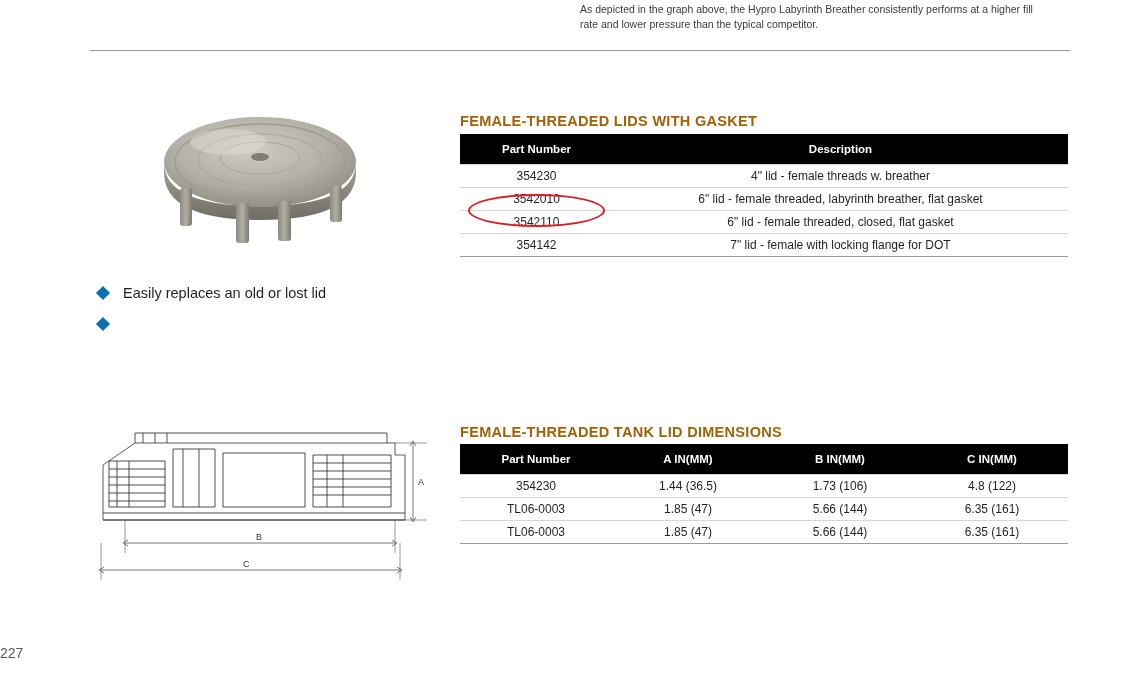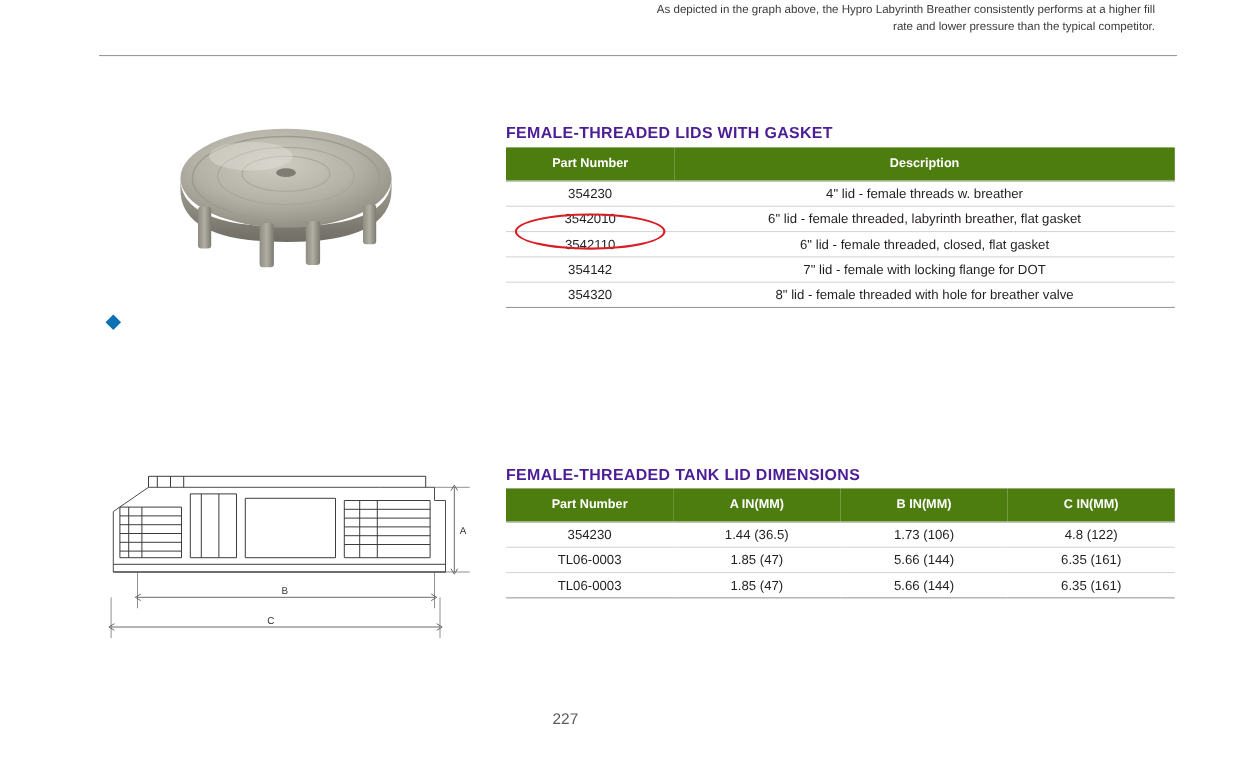--- a/index.html
+++ b/index.html
@@ -24,21 +24,20 @@
 
   
   .top-note {
     position: absolute;
     left: 580px;
     top: 2px;
     width: 470px;
     font-size: 10.5px;
     line-height: 15px;
     color: #3b3b3b;
-    text-align: right;
   }
   .top-rule {
     position: absolute;
     left: 90px;
     top: 50px;
     width: 980px;
     height: 1px;
     background: #9a9a9a;
   }
 
@@ -85,36 +84,36 @@
     width: 345px;
     height: 165px;
   }
 
   
   .sec-title {
     position: absolute;
     font-size: 14.5px;
     font-weight: bold;
     letter-spacing: 0.3px;
-    color: #4c1d95;
+    color: #a16207;
   }
   #lids-title { left: 460px; top: 113px; }
   #dims-title { left: 460px; top: 424px; }
 
   table.parts {
     position: absolute;
     border-collapse: collapse;
     width: 608px;
     font-size: 12px;
   }
   #lids-table { left: 460px; top: 134px; }
   #dims-table { left: 460px; top: 444px; }
 
   table.parts thead th {
-    background: #4d7c0f;
+    background: #000000;
     color: #ffffff;
     font-size: 11.5px;
     font-weight: bold;
     padding: 9px 4px;
     text-align: center;
     border: none;
   }
   table.parts tbody td {
     text-align: center;
     padding: 4px 4px;
@@ -144,21 +143,21 @@
     border-radius: 50%;
     pointer-events: none;
   }
 
   
   .page-number {
     position: absolute;
     left: 0;
     top: 645px;
     width: 1028px;
-    text-align: center;
+    text-align: left;
     font-size: 14px;
     color: #5b5b5b;
   }
 </style>
 </head>
 <body>
 
 <div class="page">
 
   <div class="top-note">As depicted in the graph above, the Hypro Labyrinth Breather consistently performs at a higher fill rate and lower pressure than the typical competitor.</div>
@@ -196,20 +195,24 @@
       <rect x="128" y="101" width="13" height="40" rx="3" fill="url(#tab)"></rect>
       <rect x="180" y="86" width="12" height="36" rx="3" fill="url(#tab)"></rect>
 
       <ellipse cx="78" cy="42" rx="38" ry="13" fill="#e2e0d6" opacity="0.45"></ellipse>
     </svg>
   </div>
 
   <div class="bullets">
     <div class="bullet">
       <span class="dia"></span>
+      <span class="btxt">Easily replaces an old or lost lid</span>
+    </div>
+    <div class="bullet">
+      <span class="dia"></span>
     </div>
   </div>
 
   <div class="drawing">
     <svg width="345" height="165" viewBox="0 0 345 165">
       <g fill="none" stroke="#3a3a3a" stroke-width="0.9">
 
         <path d="M8 95 L8 40 L40 18 L250 18 L300 18 L300 30 L310 30 L310 95 Z" stroke="#4a4a4a"></path>
         <path d="M8 95 L310 95"></path>
         <path d="M8 88 L310 88"></path>
@@ -277,24 +280,20 @@
         <td>6" lid - female threaded, labyrinth breather, flat gasket</td>
       </tr>
       <tr>
         <td>3542110</td>
         <td>6" lid - female threaded, closed, flat gasket</td>
       </tr>
       <tr>
         <td>354142</td>
         <td>7" lid - female with locking flange for DOT</td>
       </tr>
-      <tr>
-        <td>354320</td>
-        <td>8" lid - female threaded with hole for breather valve</td>
-      </tr>
     </tbody>
   </table>
 
   <div class="highlight-ellipse"></div>
 
   <div class="sec-title" id="dims-title">FEMALE-THREADED TANK LID DIMENSIONS</div>
 
   <table class="parts" id="dims-table">
     <colgroup>
         <col class="d1">

